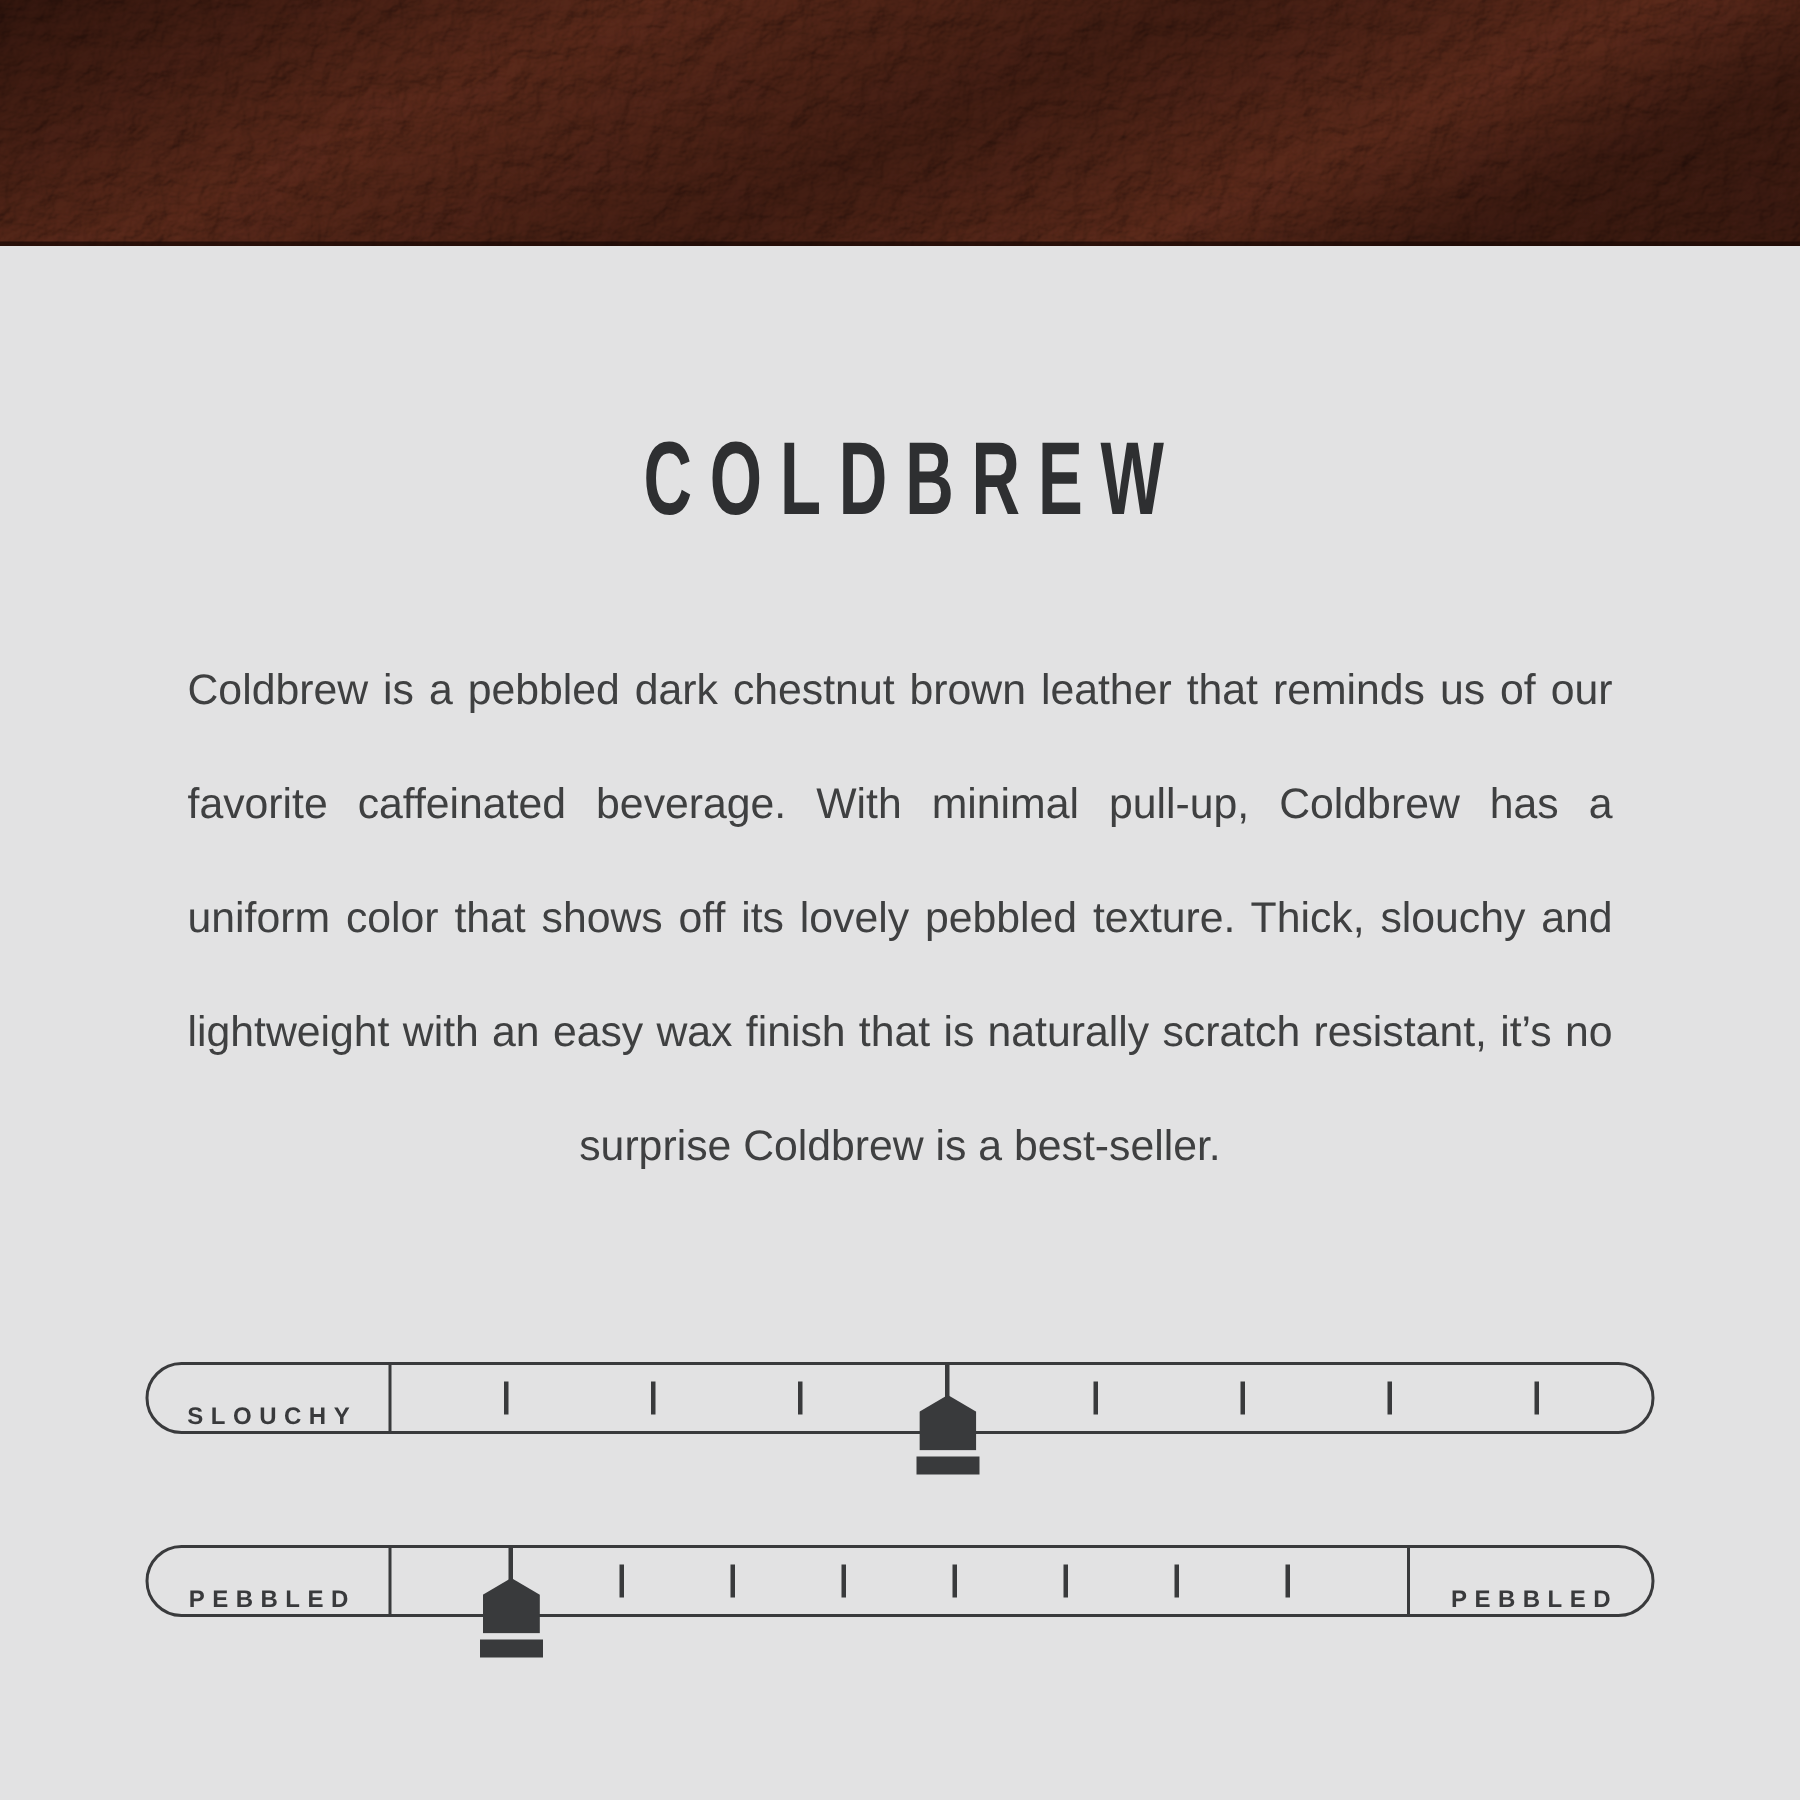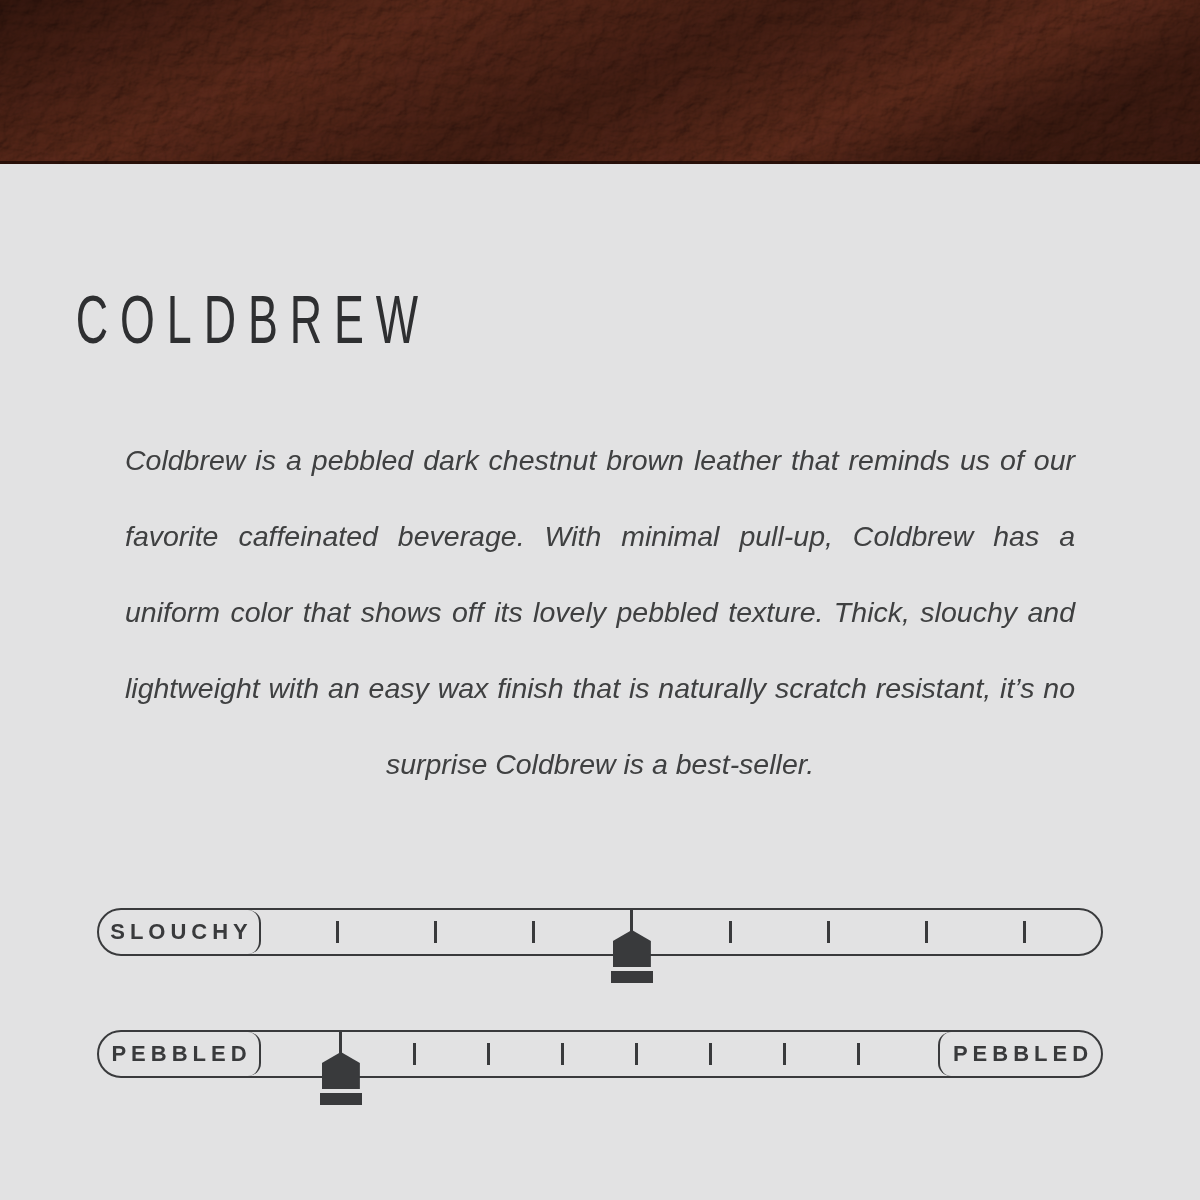--- a/index.html
+++ b/index.html
@@ -14,68 +14,67 @@
     overflow: hidden;
   }
 
   
   .hero { height: 164px; width: 1200px; overflow: hidden; }
   .hero svg { display: block; }
 
   
   .title {
     margin: 124px 0 0 0;
+    text-align: center;
     font-size: 64px;
     line-height: 62px;
-    font-weight: 400;
+    font-weight: 700;
     color: var(--title-color, #2e2f31);
     white-space: nowrap;
   }
   .title-inner {
     display: inline-block;
     letter-spacing: 17px;
     margin-right: -17px;
     transform: scaleX(0.70) scaleY(1.08);
     transform-origin: 50% 50%;
   }
 
   
   .desc {
     width: 950px;
     margin: 72px auto 0 auto;
     font-size: 28.5px;
     line-height: 76px;
     color: var(--text-color, #3f4041);
     text-align: justify;
     text-align-last: center;
-    font-style: italic;
   }
 
   
   .slider {
     margin: 106px 97px 0 97px;
     height: 44px;
     border: 2.5px solid var(--ink, #393a3c);
     border-radius: 24px;
     display: flex;
     align-items: stretch;
     background: transparent;
   }
   .slider.second { margin-top: 74px; gap: 28px; }
 
   .cap {
     display: flex;
-    align-items: center;
+    align-items: flex-end;
     justify-content: center;
     font-weight: 700;
-    font-size: 22px;
+    font-size: 16px;
     letter-spacing: 5px;
     color: var(--ink, #393a3c);
     white-space: nowrap;
-    border-radius: 13px;
   }
   .cap span { margin-right: -5px; }
   .cap.left  { width: 160px; border-right: 2.5px solid var(--ink, #393a3c); }
   .cap.right { width: 161px; border-left: 2.5px solid var(--ink, #393a3c); }
 
   .track {
     flex: 1;
     display: flex;
     justify-content: space-evenly;
     align-items: stretch;

